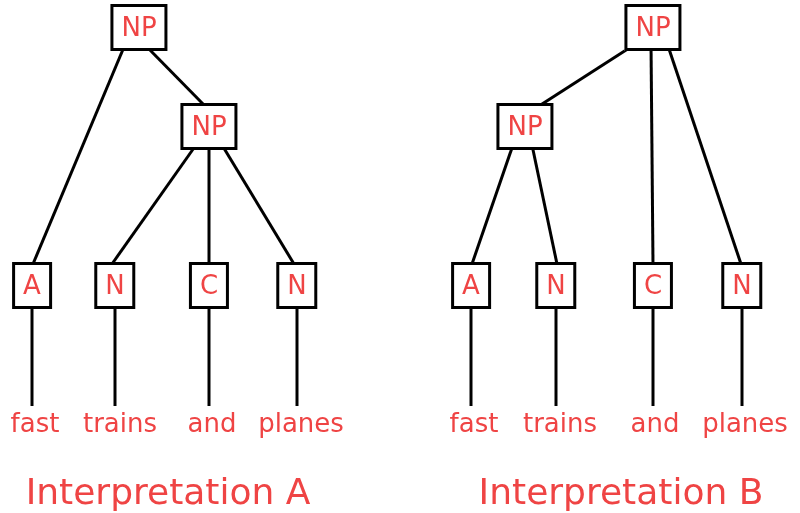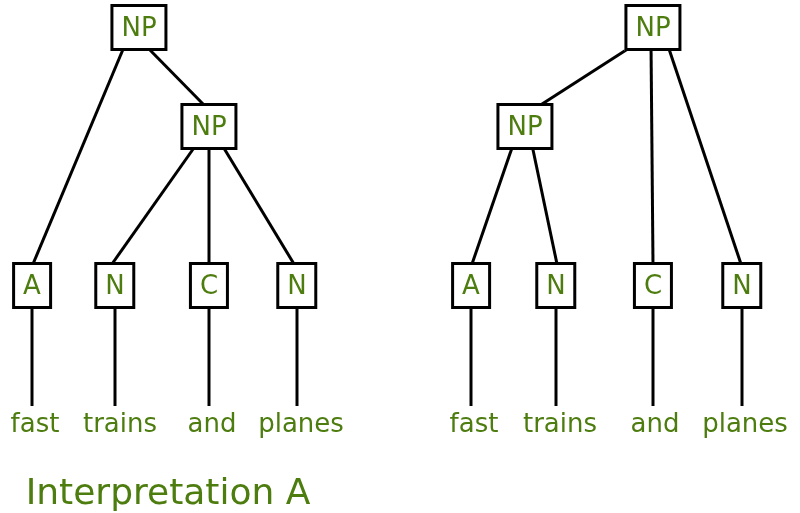--- a/index.html
+++ b/index.html
@@ -7,21 +7,21 @@
     padding: 0;
     background: #ffffff;
   }
   .stage {
     position: relative;
     width: 800px;
     height: 513px;
     background: #ffffff;
     overflow: hidden;
     font-family: "DejaVu Sans", "Liberation Sans", sans-serif;
-    color: #4d7c0f;
+    color: #ef4444;
   }
   .edges {
     position: absolute;
     left: 0;
     top: 0;
     width: 800px;
     height: 513px;
   }
   .node-box {
     position: absolute;
@@ -100,14 +100,15 @@
   <div class="node-box" style="left:471px; top:262px;">A</div>
   <div class="node-box" style="left:556px; top:262px;">N</div>
   <div class="node-box" style="left:653px; top:262px;">C</div>
   <div class="node-box" style="left:742px; top:262px;">N</div>
 
   <div class="word" style="left:474px; top:410px;">fast</div>
   <div class="word" style="left:560px; top:410px;">trains</div>
   <div class="word" style="left:655px; top:410px;">and</div>
   <div class="word" style="left:745px; top:410px;">planes</div>
 
+  <div class="caption" style="left:621px; top:474px;">Interpretation B</div>
 
 </div>
 
 </body></html>

